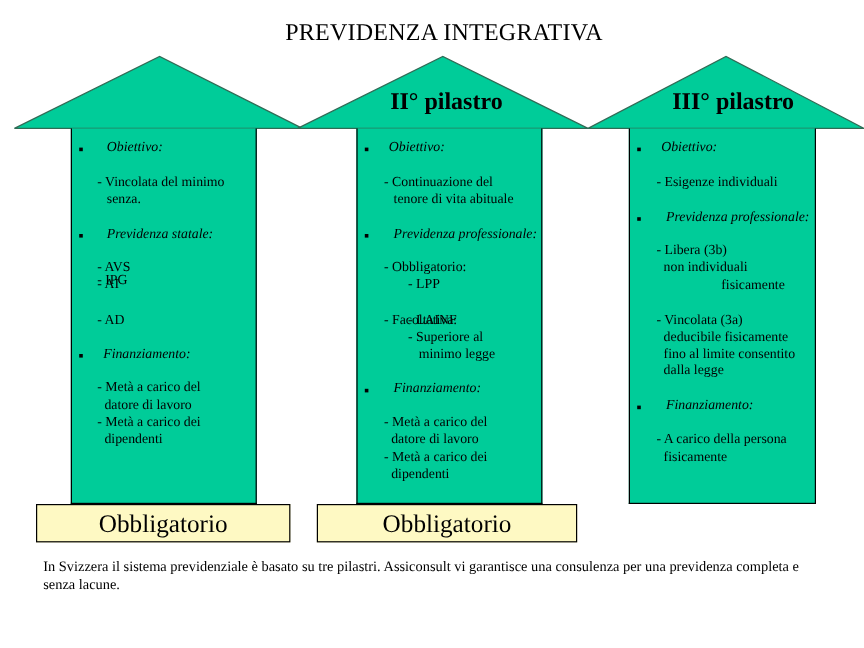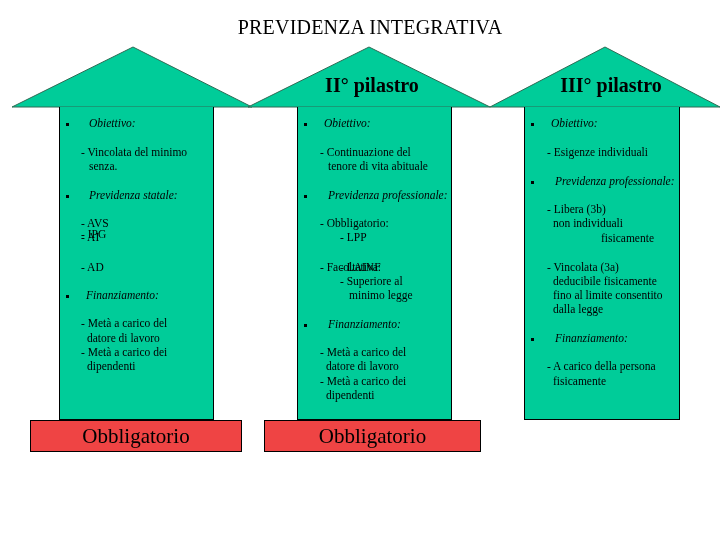--- a/index.html
+++ b/index.html
@@ -6,21 +6,21 @@
   #canvas { position:relative; width:720px; height:540px; overflow:hidden; background:#ffffff;
             font-family:"Liberation Serif", "DejaVu Serif", serif; color:#000; }
   .abs { position:absolute; white-space:nowrap; }
   #title { left:0; width:740px; top:16px; text-align:center; font-size:20px; letter-spacing:0.2px; }
   svg#roofs { position:absolute; left:0; top:0; }
   .pillar-title { position:absolute; top:74px; font-size:20px; font-weight:bold; text-align:center; width:200px; }
   .col { position:absolute; top:107px; height:313px; background:#00cc99; border:1px solid #000; border-top:none; box-sizing:border-box; }
   .ln { position:absolute; font-size:11.5px; line-height:14px; white-space:nowrap; }
   .bullet { position:absolute; width:3px; height:3px; background:#000; }
   .hd { font-style:italic;margin-left:16px; }
-  .box { position:absolute; top:420px; height:32px; background:#ef4444; border:1px solid #000; box-sizing:border-box;
+  .box { position:absolute; top:420px; height:32px; background:#fef9c3; border:1px solid #000; box-sizing:border-box;
          font-size:21px; text-align:center; line-height:30px; }
   #footer { left:36px; top:465px; width:650px; font-size:12px; line-height:15px; white-space:normal; }
 </style>
 </head>
 <body>
 
 <div id="canvas">
 
   <div id="title" class="abs">PREVIDENZA INTEGRATIVA</div>
 
@@ -92,13 +92,14 @@
   <div class="ln" style="left:553px; top:302px;">dalla legge</div>
 
   <div class="bullet" style="left:531px; top:338px;"></div>
   <div class="ln hd" style="left:539px; top:331px;">Finanziamento:</div>
   <div class="ln" style="left:547px; top:359px;">- A carico della persona</div>
   <div class="ln" style="left:553px; top:374px;">fisicamente</div>
 
   <div class="box" style="left:30px; width:212px;">Obbligatorio</div>
   <div class="box" style="left:264px; width:217px;">Obbligatorio</div>
 
+  <div id="footer" class="abs">In Svizzera il sistema previdenziale è basato su tre pilastri. Assiconsult vi garantisce una consulenza per una previdenza completa e senza lacune.</div>
 </div>
 
 </body></html>

